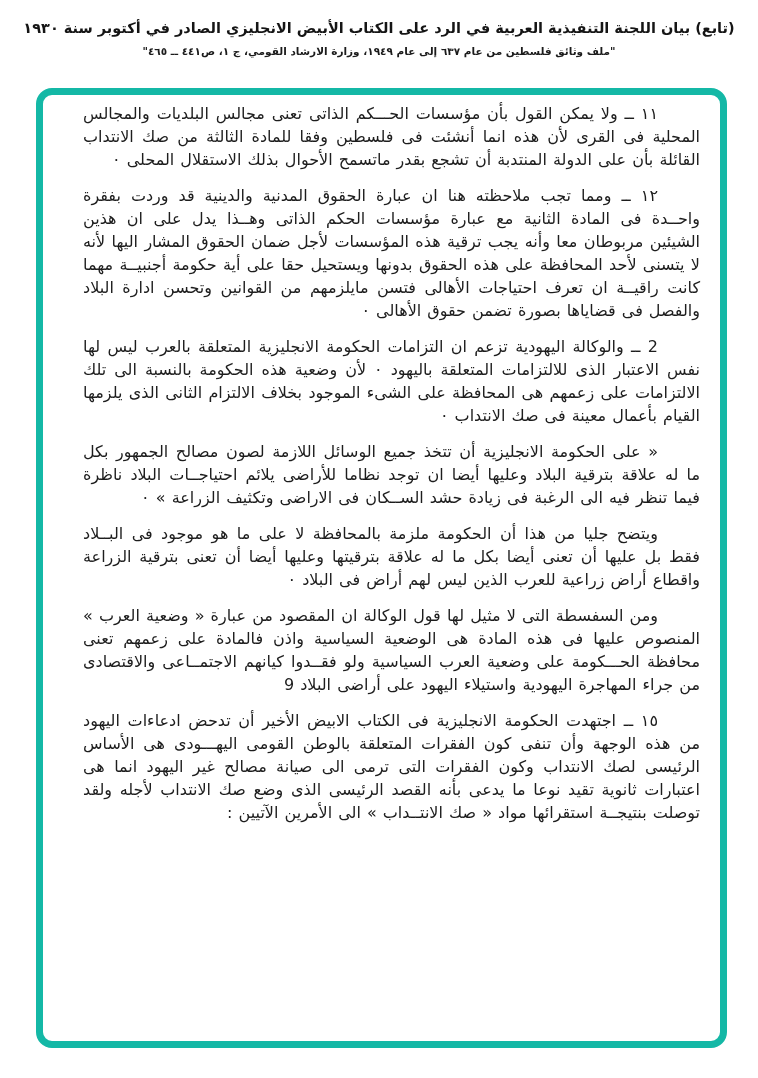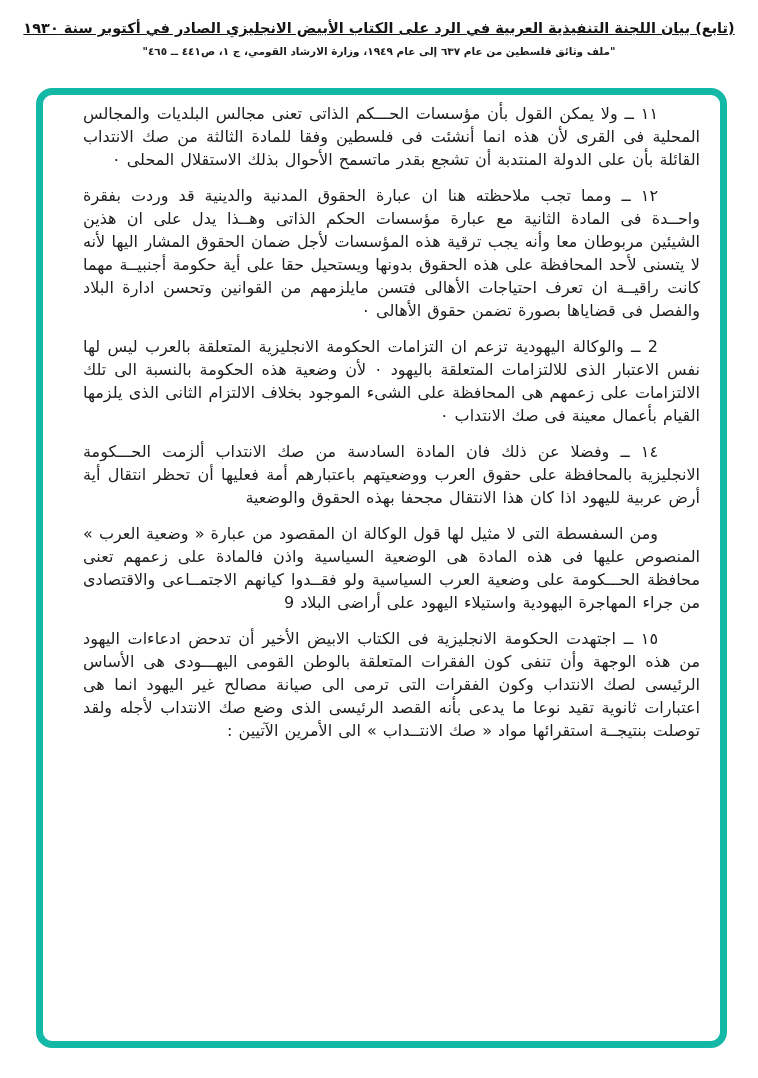--- a/index.html
+++ b/index.html
@@ -22,21 +22,20 @@
     text-align: center;
     direction: rtl;
     color: #151515;
   }
   .page-title {
     margin: 0;
     font-size: 14.5px;
     font-weight: bold;
     letter-spacing: 0;
     line-height: 1.4;
-    text-decoration: underline;
   }
   .page-citation {
     margin-top: 7px;
     font-size: 10.5px;
     font-weight: bold;
     color: #1b1b1b;
   }
   .content-frame {
     position: absolute;
     left: 36px;
@@ -75,17 +74,18 @@
 <div class="page-header">
   <h1 class="page-title">(تابع) بيان اللجنة التنفيذية العربية في الرد على الكتاب الأبيض الانجليزي الصادر في أكتوبر سنة ١٩٣٠</h1>
   <div class="page-citation">"ملف وثائق فلسطين من عام ٦٣٧ إلى عام ١٩٤٩، وزارة الارشاد القومي، ج ١، ص٤٤١ ــ ٤٦٥"</div>
 </div>
 
 <div class="content-frame">
   <div class="document-body">
     <p>١١ ــ ولا يمكن القول بأن مؤسسات الحـــكم الذاتى تعنى مجالس البلديات والمجالس المحلية فى القرى لأن هذه انما أنشئت فى فلسطين وفقا للمادة الثالثة من صك الانتداب القائلة بأن على الدولة المنتدبة أن تشجع بقدر ماتسمح الأحوال بذلك الاستقلال المحلى ٠</p>
     <p>١٢ ــ ومما تجب ملاحظته هنا ان عبارة الحقوق المدنية والدينية قد وردت بفقرة واحــدة فى المادة الثانية مع عبارة مؤسسات الحكم الذاتى وهــذا يدل على ان هذين الشيئين مربوطان معا وأنه يجب ترقية هذه المؤسسات لأجل ضمان الحقوق المشار اليها لأنه لا يتسنى لأحد المحافظة على هذه الحقوق بدونها ويستحيل حقا على أية حكومة أجنبيــة مهما كانت راقيــة ان تعرف احتياجات الأهالى فتسن مايلزمهم من القوانين وتحسن ادارة البلاد والفصل فى قضاياها بصورة تضمن حقوق الأهالى ٠</p>
     <p>2 ــ والوكالة اليهودية تزعم ان التزامات الحكومة الانجليزية المتعلقة بالعرب ليس لها نفس الاعتبار الذى للالتزامات المتعلقة باليهود ٠ لأن وضعية هذه الحكومة بالنسبة الى تلك الالتزامات على زعمهم هى المحافظة على الشىء الموجود بخلاف الالتزام الثانى الذى يلزمها القيام بأعمال معينة فى صك الانتداب ٠</p>
-    <p>١٤ ــ وفضلا عن ذلك فان المادة السادسة من صك الانتداب ألزمت الحـــكومة الانجليزية بالمحافظة على حقوق العرب ووضعيتهم باعتبارهم أمة فعليها أن تحظر انتقال أية أرض عربية لليهود اذا كان هذا الانتقال مجحفا بهذه الحقوق والوضعية</p>
+    <p>« على الحكومة الانجليزية أن تتخذ جميع الوسائل اللازمة لصون مصالح الجمهور بكل ما له علاقة بترقية البلاد وعليها أيضا ان توجد نظاما للأراضى يلائم احتياجــات البلاد ناظرة فيما تنظر فيه الى الرغبة فى زيادة حشد الســكان فى الاراضى وتكثيف الزراعة » ٠</p>
+    <p>ويتضح جليا من هذا أن الحكومة ملزمة بالمحافظة لا على ما هو موجود فى البــلاد فقط بل عليها أن تعنى أيضا بكل ما له علاقة بترقيتها وعليها أيضا أن تعنى بترقية الزراعة واقطاع أراض زراعية للعرب الذين ليس لهم أراض فى البلاد ٠</p>
     <p>ومن السفسطة التى لا مثيل لها قول الوكالة ان المقصود من عبارة « وضعية العرب » المنصوص عليها فى هذه المادة هى الوضعية السياسية واذن فالمادة على زعمهم تعنى محافظة الحـــكومة على وضعية العرب السياسية ولو فقــدوا كيانهم الاجتمــاعى والاقتصادى من جراء المهاجرة اليهودية واستيلاء اليهود على أراضى البلاد 9</p>
     <p>١٥ ــ اجتهدت الحكومة الانجليزية فى الكتاب الابيض الأخير أن تدحض ادعاءات اليهود من هذه الوجهة وأن تنفى كون الفقرات المتعلقة بالوطن القومى اليهـــودى هى الأساس الرئيسى لصك الانتداب وكون الفقرات التى ترمى الى صيانة مصالح غير اليهود انما هى اعتبارات ثانوية تقيد نوعا ما يدعى بأنه القصد الرئيسى الذى وضع صك الانتداب لأجله ولقد توصلت بنتيجــة استقرائها مواد « صك الانتــداب » الى الأمرين الآتيين :</p>
   </div>
 </div>
 
 </body></html>

